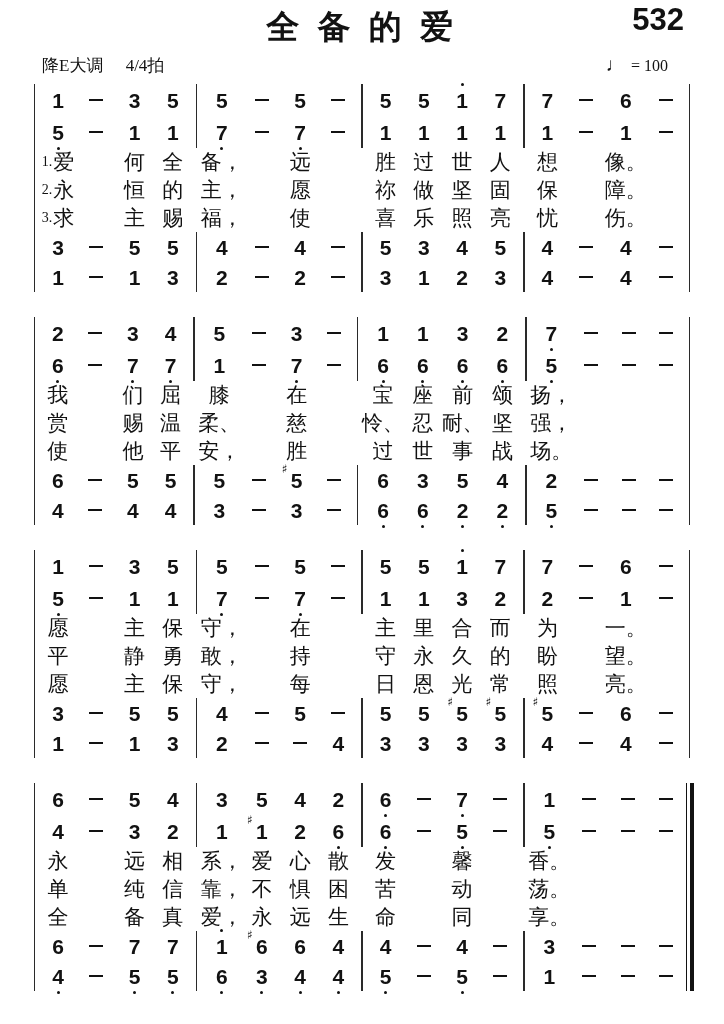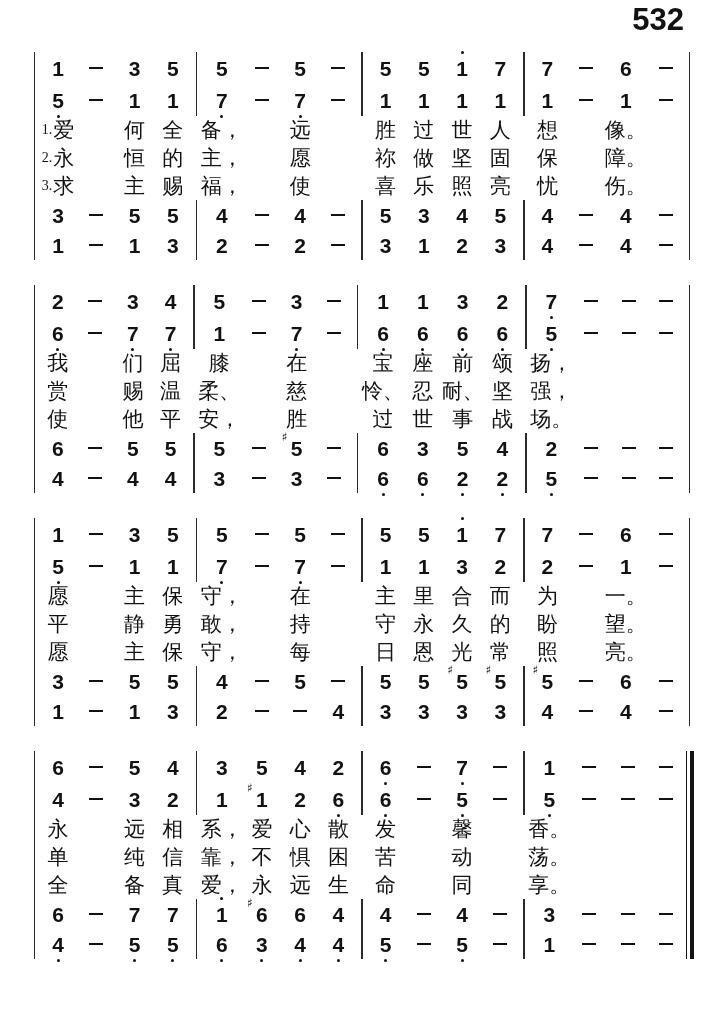--- a/index.html
+++ b/index.html
@@ -39,21 +39,32 @@
 
   .barline { width:1.6px; background:#2a2a2a; height:100%; justify-self:center; }
   .bar-final { width:8px; height:100%; justify-self:end; box-sizing:border-box;
                border-left:1.6px solid #121212; border-right:4px solid #121212; }
 </style>
 </head>
 <body>
 
 <div class="page">
   <div class="title-row">
+    <div class="title">全 备 的 爱</div>
     <div class="hymn-number">532</div>
+  </div>
+  <div class="meta-row">
+    <div class="key-time">
+      <span>降E大调</span>
+      <span class="time-sig">4/4拍</span>
+    </div>
+    <div class="tempo">
+      <span class="note-glyph">♩</span>
+      <span>= 100</span>
+    </div>
   </div>
   <div id="score">
       <div class="system">
         <div class="barline" style="grid-area: 1 / 1 / 8;"></div>
         <div class="barline" style="grid-area: 1 / 6 / 3;"></div>
         <div class="barline" style="grid-area: 6 / 6 / 8;"></div>
         <div class="barline" style="grid-area: 1 / 11 / 3;"></div>
         <div class="barline" style="grid-area: 6 / 11 / 8;"></div>
         <div class="barline" style="grid-area: 1 / 16 / 3;"></div>
         <div class="barline" style="grid-area: 6 / 16 / 8;"></div>

